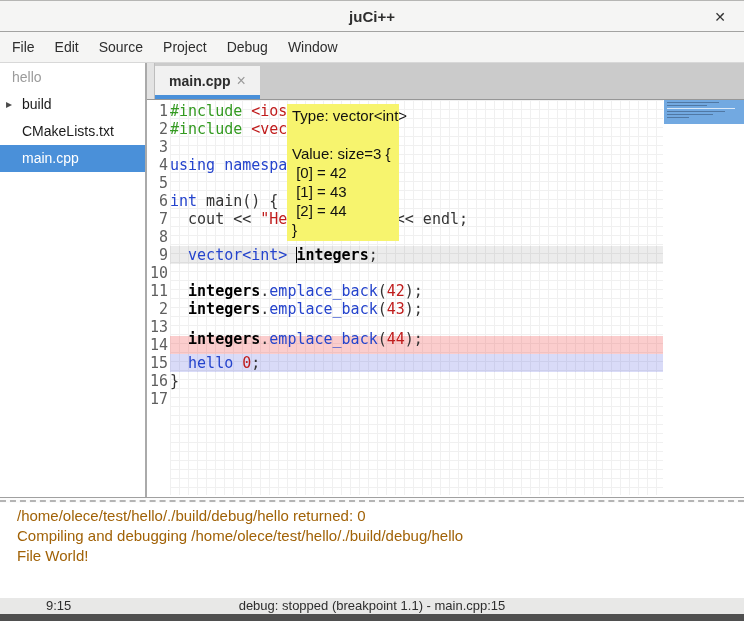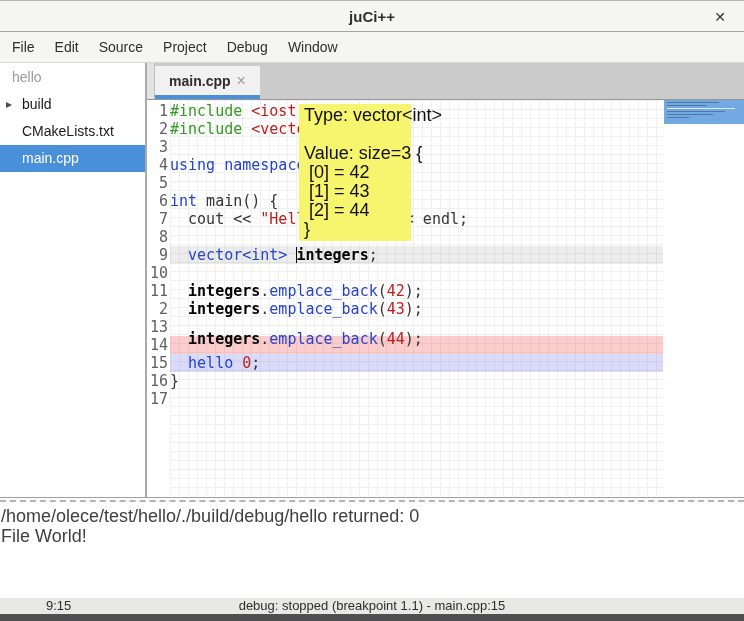--- a/index.html
+++ b/index.html
@@ -62,38 +62,38 @@
   .tok-pp  { color:var(--syntax_preproc_green); }
   .tok-str { color:var(--syntax_string_red); }
   .tok-kw  { color:var(--syntax_keyword_blue); }
   .tok-fn  { color:var(--syntax_keyword_blue); }
   .tok-num { color:var(--syntax_number_red); }
   .tok-bold { color:#000; font-weight:bold; }
   .tok-pl { color:#333; }
   .caret { position:absolute; width:1px; height:16px; background:#000; }
 
   
-  .tooltip { position:absolute; left:152px; top:4px; width:112px; background:var(--tooltip_yellow);
-             padding:2px 5px; font-size:18px; line-height:19px; color:#111; }
+  .tooltip { position:absolute; left:140px; top:4px; width:112px; background:var(--tooltip_yellow);
+             padding:2px 5px; font-size:15px; line-height:19px; color:#111; }
   .tooltip .tline { white-space:pre; min-height:19px; }
 
   
   .minimap { position:absolute; left:516px; top:0; width:81px; height:397px; background:#fff; }
   .minimap-viewport { position:absolute; left:1px; top:0; width:80px; height:24px;
                       background:var(--minimap_viewport_blue); padding:2px 3px; }
   .mm-row { height:1px; margin-bottom:2px; background:rgba(40,60,90,0.45); }
   .mm-row.light { background:rgba(255,255,255,0.75); }
 
   
   .hsep { height:6px; background:#fbfbfb; border-top:1px solid #a0a0a0; }
   .hsep .dash { border-top:2px dashed #b4b4b4; margin-top:2px; }
 
   
   .console { height:95px; background:#fff; padding:3px 3px 0 1px; }
-  .console-line { font-size:18px; line-height:20px; color:#404040; white-space:pre; }
+  .console-line { font-size:15px; line-height:20px; color:#a16207; white-space:pre;margin-left:16px; }
 
   
   .statusbar { height:16px; background:#e8e8e7; position:relative; font-size:13px; color:#2d2d2d; }
   .status-time { position:absolute; left:13px; top:0; line-height:16px;margin-left:33px; }
   .status-message { position:absolute; left:0; right:0; top:0; text-align:center; line-height:16px; }
 
   .bottom-strip { height:7px; background:#4f4f4f; }
 </style>
 </head>
 <body>
@@ -213,20 +213,21 @@
 
     </div>
   </div>
 
   <div class="hsep">
       <div class="dash"></div>
     </div>
 
   <div class="console" id="console">
       <div class="console-line">/home/olece/test/hello/./build/debug/hello returned: 0</div>
+      <div class="console-line">Compiling and debugging /home/olece/test/hello/./build/debug/hello</div>
       <div class="console-line">File World!</div>
     </div>
 
   <div class="statusbar">
     <span class="status-time">9:15</span>
     <span class="status-message">debug: stopped (breakpoint 1.1) - main.cpp:15</span>
   </div>
 
   <div class="bottom-strip"></div>
 

